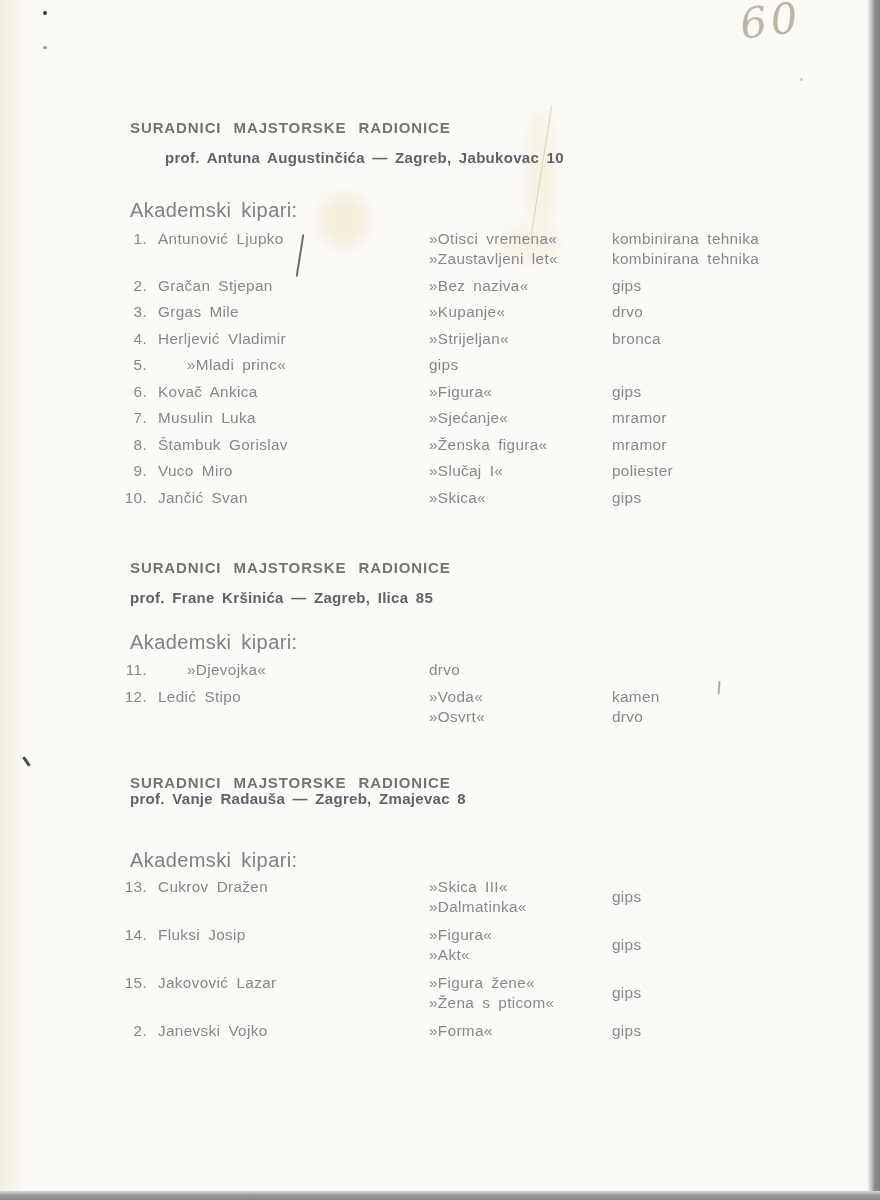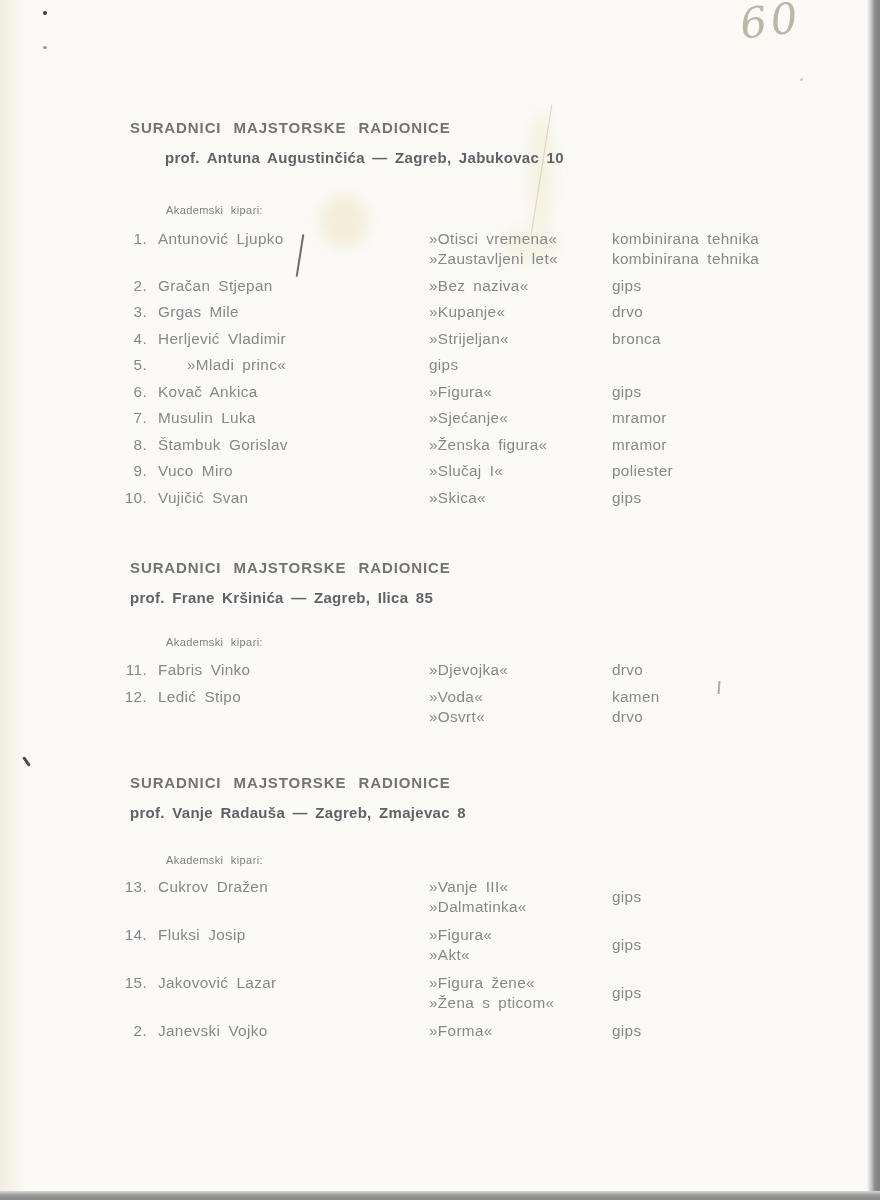--- a/index.html
+++ b/index.html
@@ -64,24 +64,24 @@
     font-size:15px;font-weight:700;color:#737373;
     letter-spacing:0.9px;word-spacing:7px;line-height:20px;white-space:nowrap;
   }
   .subheading{
     position:absolute;left:25px;
     font-size:15px;font-weight:700;color:#5f6369;
     letter-spacing:0.3px;word-spacing:3px;line-height:20px;white-space:nowrap;
   }
   .sec1 .subheading{top:30px;margin-left:35px;}
   .sec2 .subheading{top:30px;}
-  .sec3 .subheading{top:30px;}
+  .sec3 .subheading{top:16px;}
   .group-label{
     position:absolute;left:25px;
-    font-size:11px;color:#7e8184;letter-spacing:0.4px;word-spacing:4px;line-height:20px;margin-left:36px;
+    font-size:20px;color:#7e8184;letter-spacing:0.4px;word-spacing:4px;line-height:20px;
   }
   .sec1 .group-label{top:82px;}
   .sec2 .group-label{top:74px;}
   .sec3 .group-label{top:77px;}
   .rows{position:absolute;left:0;width:712px;}
   .sec1 .rows{top:111px;}
   .sec2 .rows{top:102px;}
   .sec3 .rows{top:104px;}
 
   .row{
@@ -204,39 +204,38 @@
           <div class="c-name">Vuco Miro</div>
           <div class="c-works">
             <div>»Slučaj I«</div>
           </div>
           <div class="c-mat">
             <div>poliester</div>
           </div>
         </div>
         <div class="row">
           <div class="c-num">10.</div>
-          <div class="c-name">Vujičić Svan</div>
+          <div class="c-name">Jančić Svan</div>
           <div class="c-works">
             <div>»Skica«</div>
           </div>
           <div class="c-mat">
             <div>gips</div>
           </div>
         </div>
       </div>
   </div>
 
   <div class="section sec2">
     <div class="heading">SURADNICI MAJSTORSKE RADIONICE</div>
     <div class="subheading">prof. Frane Kršinića — Zagreb, Ilica 85</div>
     <div class="group-label">Akademski kipari:</div>
     <div class="rows">
         <div class="row">
           <div class="c-num">11.</div>
-          <div class="c-name">Fabris Vinko</div>
           <div class="c-works">
             <div>»Djevojka«</div>
           </div>
           <div class="c-mat">
             <div>drvo</div>
           </div>
         </div>
         <div class="row">
           <div class="c-num">12.</div>
           <div class="c-name">Ledić Stipo</div>
@@ -254,21 +253,21 @@
 
   <div class="section sec3">
     <div class="heading">SURADNICI MAJSTORSKE RADIONICE</div>
     <div class="subheading">prof. Vanje Radauša — Zagreb, Zmajevac 8</div>
     <div class="group-label">Akademski kipari:</div>
     <div class="rows">
         <div class="row">
           <div class="c-num">13.</div>
           <div class="c-name">Cukrov Dražen</div>
           <div class="c-works">
-            <div>»Vanje III«</div>
+            <div>»Skica III«</div>
             <div>»Dalmatinka«</div>
           </div>
           <div class="c-mat center">
             <div>gips</div>
           </div>
         </div>
         <div class="row">
           <div class="c-num">14.</div>
           <div class="c-name">Fluksi Josip</div>
           <div class="c-works">

